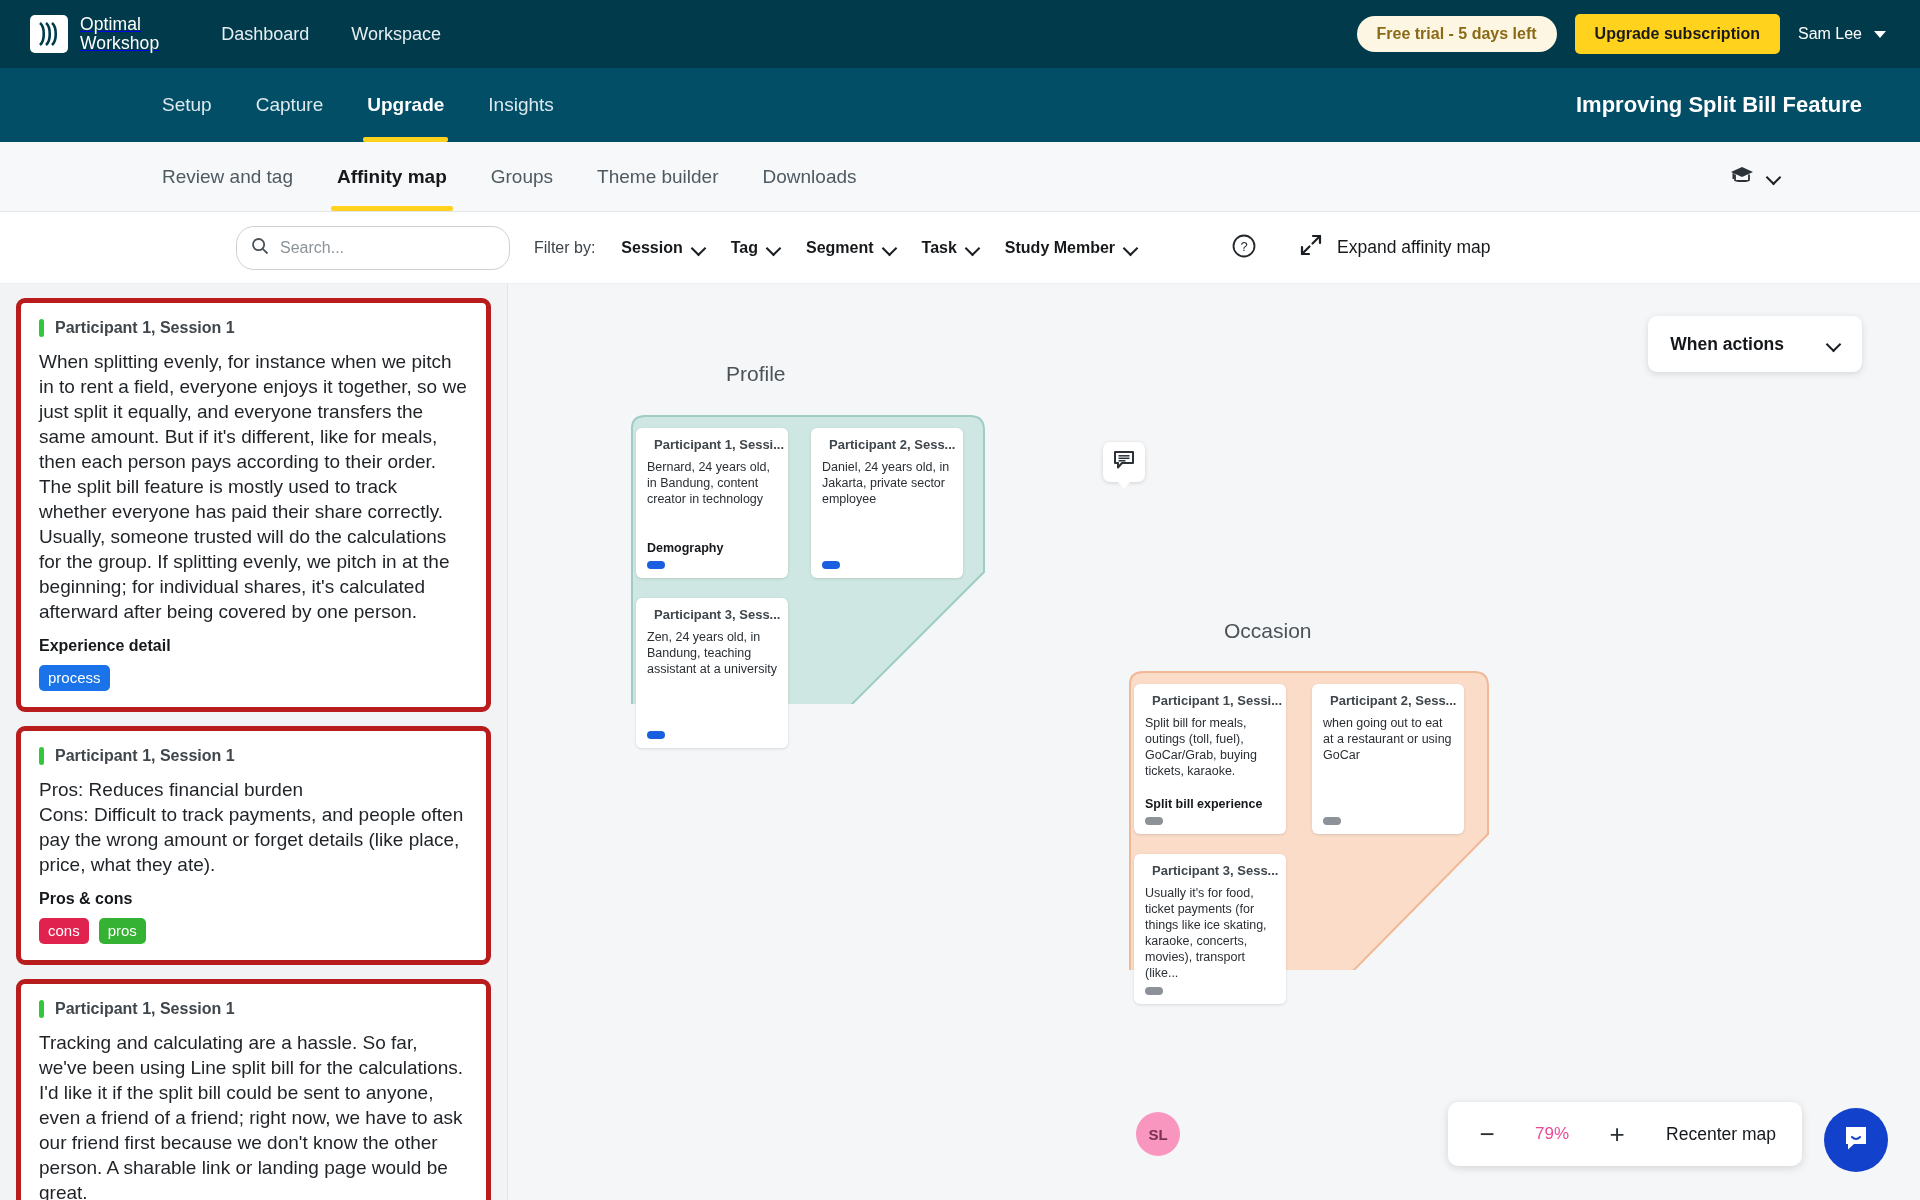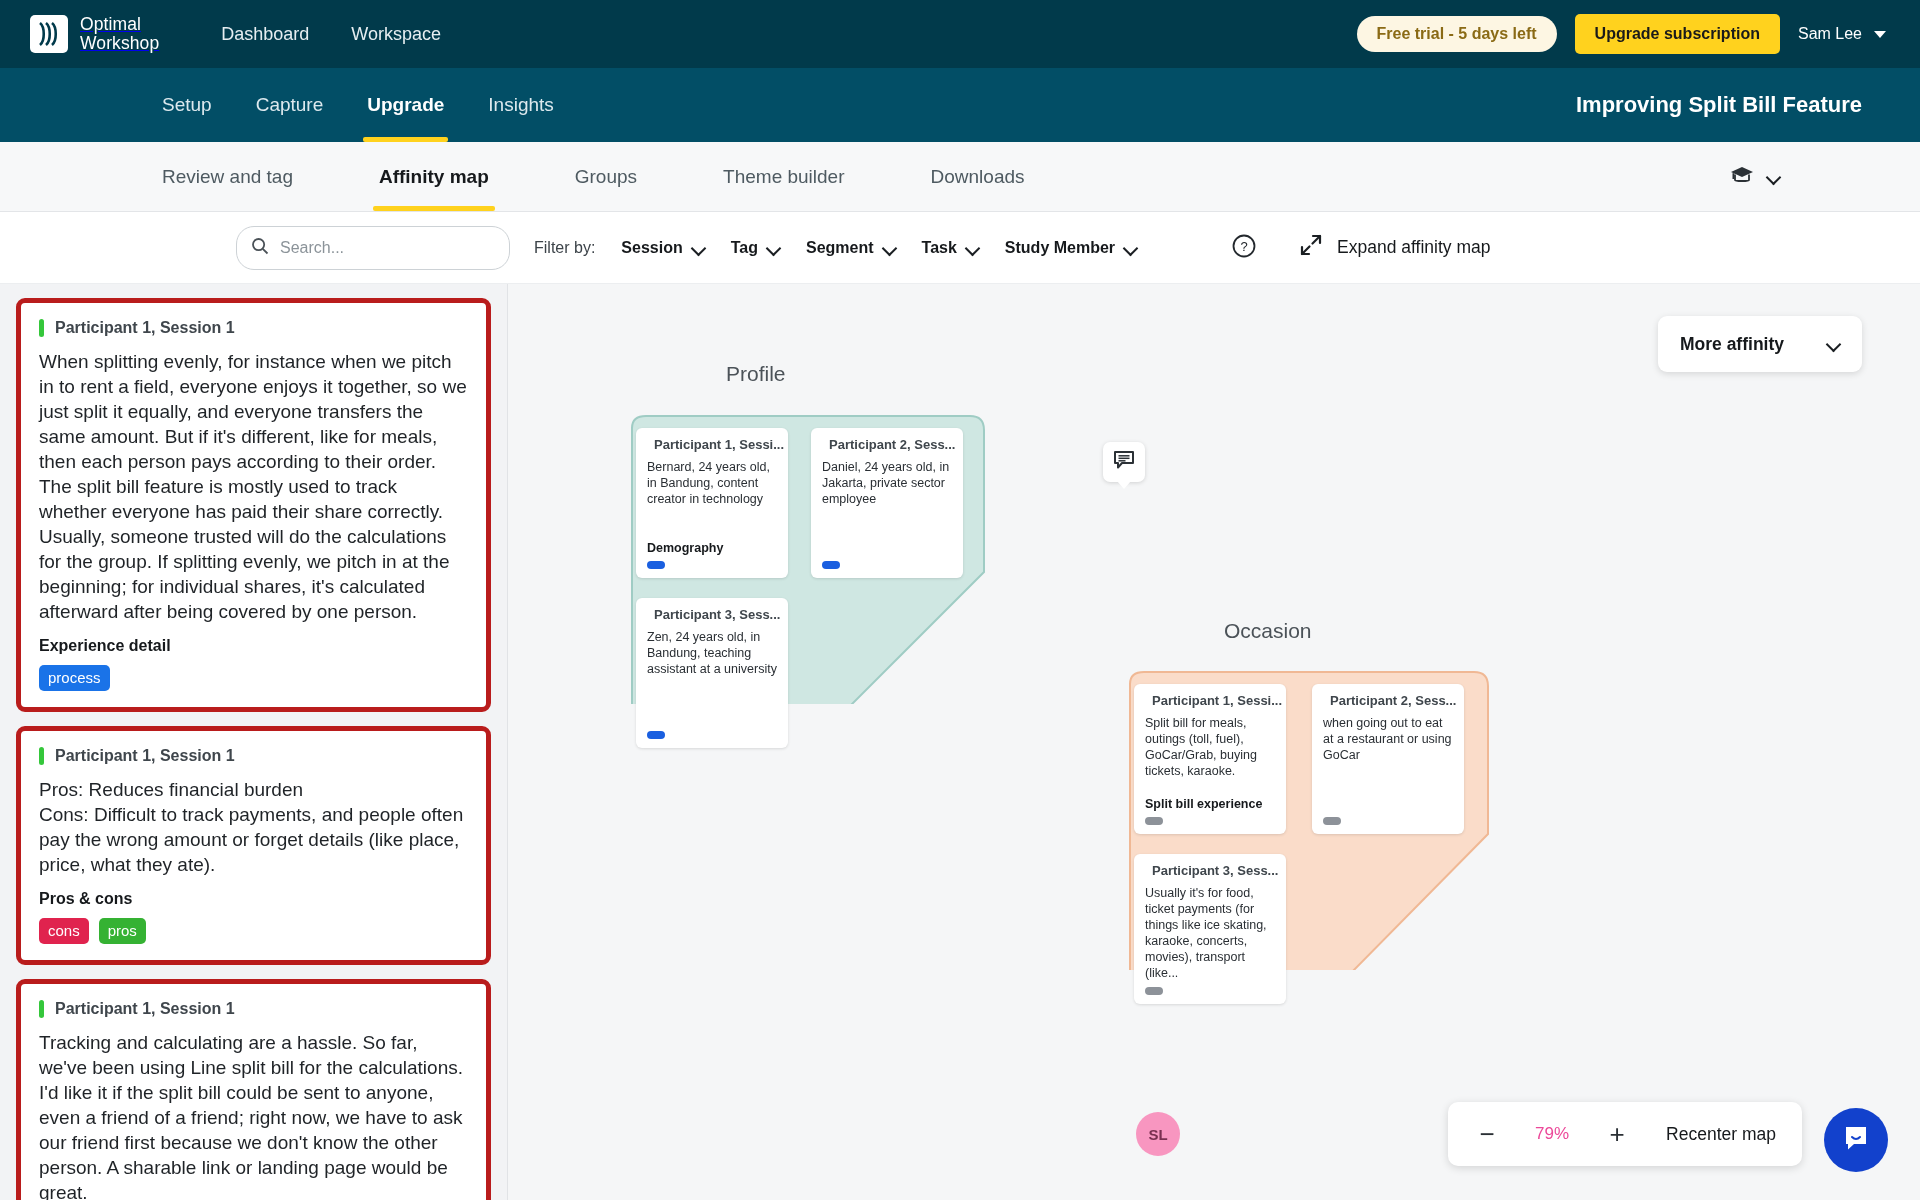--- a/index.html
+++ b/index.html
@@ -59,21 +59,21 @@
   .project-title {
     margin-left: auto; margin-right: 58px; color: #ffffff;
     font-size: 22px; font-weight: 700;
   }
 
   
   .tabbar {
     height: 70px; background: #f7f8f9; border-bottom: 1px solid #e3e5e8;
     display: flex; align-items: center; position: relative;
   }
-  .sub-tabs { display: flex; margin-left: 140px; height: 100%; align-items: center; gap: 42px; }
+  .sub-tabs { display: flex; margin-left: 140px; height: 100%; align-items: center; }
   .sub-tab {
     font-size: 19px; color: #4e5a61; padding: 0 22px; height: 100%;
     display: flex; align-items: center; cursor: pointer; position: relative;
   }
   .sub-tab.active { color: #16191c; font-weight: 700; }
   .sub-tab.active::after {
     content: ""; position: absolute; left: 16px; right: 16px; bottom: 0;
     height: 5px; background: #ffd21e; border-radius: 2px;
   }
   .tabbar-right { margin-left: auto; margin-right: 140px; display: flex; align-items: center; gap: 14px; cursor: pointer; }
@@ -350,21 +350,21 @@
       <div class="note-body">Tracking and calculating are a hassle. So far, we've been using Line split bill for the calculations. I'd like it if the split bill could be sent to anyone, even a friend of a friend; right now, we have to ask our friend first because we don't know the other person. A sharable link or landing page would be great.</div>
       <div class="note-cat">Difficulties</div>
 
     </div>
 
   </aside>
 
   <section class="canvas">
 
     <div class="more-actions">
-      <span>More affinity</span>
+      <span>When actions</span>
       <span class="chev"></span>
     </div>
 
     <div class="cluster-title" style="left:218px; top:78px;">Profile</div>
 
     <svg class="cluster-shape" style="left:110px; top:130px;" width="380" height="290">
       <path d="M14 14 Q14 2 28 2 L352 2 Q366 2 366 16 L366 158 L228 296 Q218 308 206 308 L28 308 Q14 308 14 294 Z" fill="#cfe7e2" stroke="#9fccc4" stroke-width="2"></path>
     </svg>
 
     <div class="mini-card" style="left:128px; top:144px; width:152px; height:150px;">

